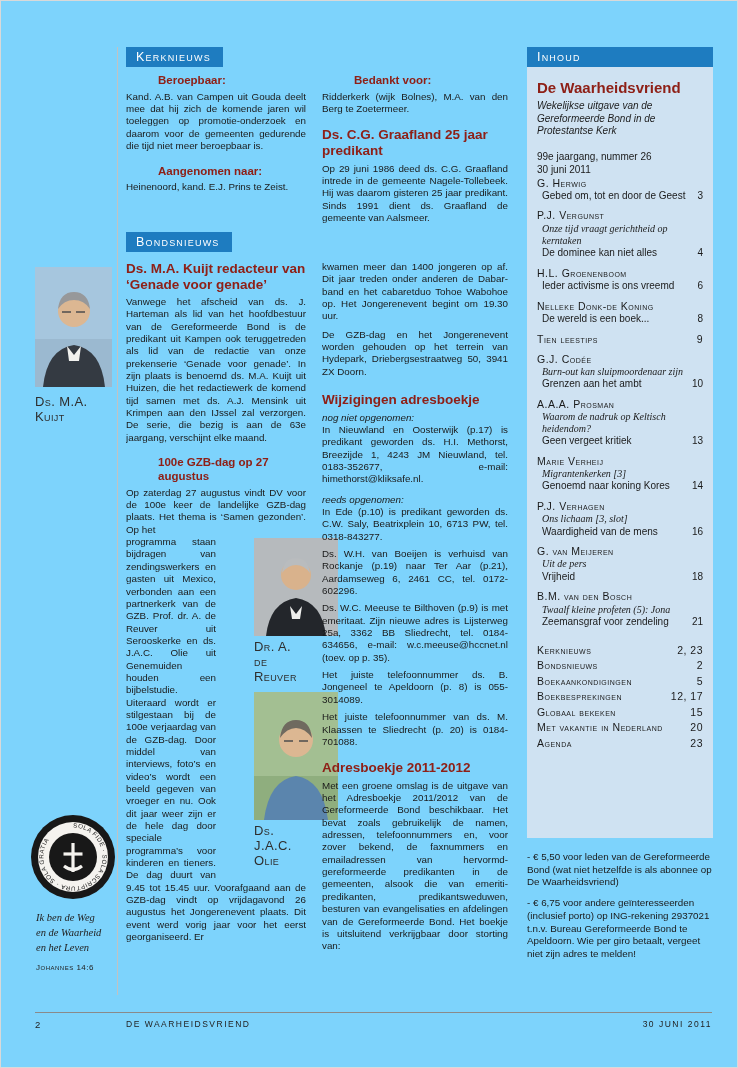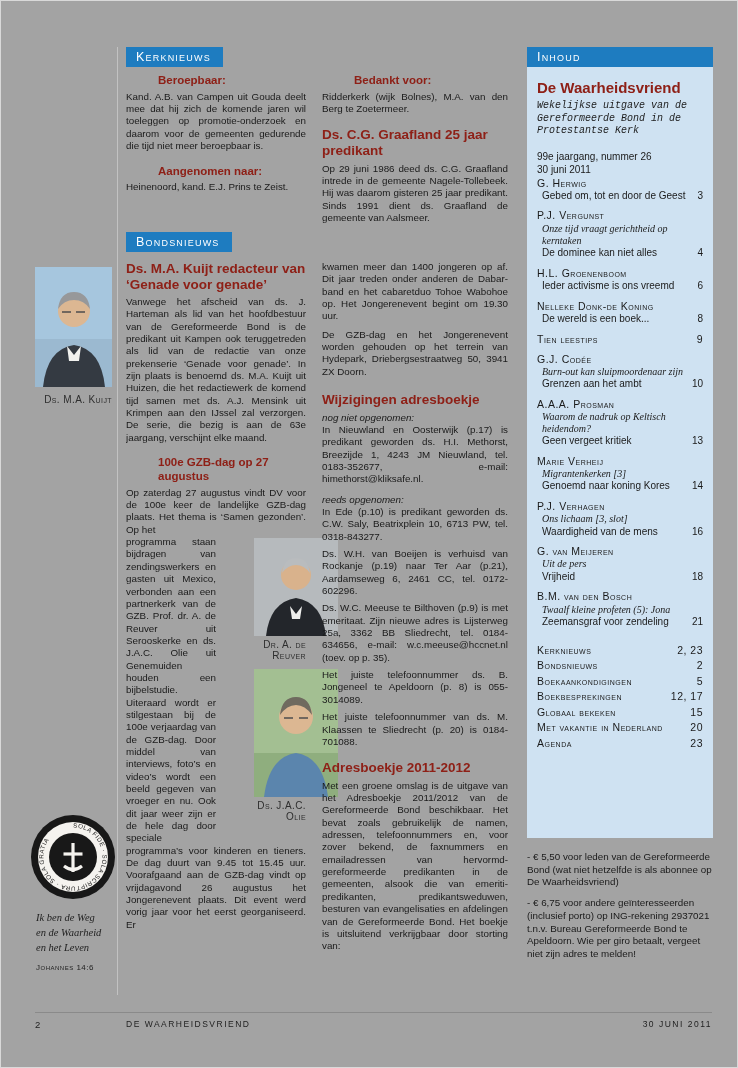--- a/index.html
+++ b/index.html
@@ -1,18 +1,18 @@
 <!DOCTYPE html>
 <html><head>
 <meta charset="utf-8">
 <style>
   * { margin:0; padding:0; box-sizing:border-box; }
   html,body { width:738px; height:1068px; }
   body { background:#ffffff; font-family:"Liberation Sans", sans-serif; color:#1a1a1a; }
-  .page { position:relative; width:738px; height:1068px; background:#a3a3a3; overflow:hidden;
+  .page { position:relative; width:738px; height:1068px; background:#7dd3fc; overflow:hidden;
           box-shadow: inset 0 0 0 1px #d9d9d9; }
 
   .vrule { position:absolute; left:117px; top:47px; width:1px; height:948px; background:#c2c2c2; }
 
   .banner { display:inline-block; background:#1e7cc0; color:#fff; font-variant:small-caps;
             font-size:12.5px; letter-spacing:1.2px; line-height:20px; height:20px; padding:0 12px 0 10px; }
   .banner-block { display:block; width:100%; }
 
   #kerk-banner { position:absolute; left:126px; top:47px; }
   #bonds-banner { position:absolute; left:126px; top:232px; }
@@ -22,39 +22,39 @@
   #bonds-grid { left:126px; top:261px; width:382px; height:734px; overflow:hidden; }
 
   .h-sm { color:#8e2017; font-weight:bold; font-size:11.5px; line-height:1.2; margin-bottom:3px;padding-left:32px; }
   .h-lg { color:#8e2017; font-weight:bold; font-size:13.5px; line-height:1.15; margin-bottom:4px; }
   .body-text { font-size:9.8px; line-height:1.26; text-align:justify; }
   .italic-label { font-style:italic; text-align:left; }
   .mt5 { margin-top:5px; } .mt6 { margin-top:6px; } .mt8 { margin-top:8px; }
   .mt12 { margin-top:12px; } .mt14 { margin-top:14px; }
 
   figure { margin:0; }
-  .photo-caption { font-variant:small-caps; font-size:10px; letter-spacing:.4px; color:#2e2e2e;
-                   text-align:right; margin-top:3px; }
+  .photo-caption { font-variant:small-caps; font-size:13px; letter-spacing:.4px; color:#2e2e2e;
+                   text-align:left; margin-top:3px; }
 
   #kuijt-figure { position:absolute; left:35px; top:267px; width:77px; }
 
   .photos-float { float:right; width:84px; margin:2px 0 3px 6px; }
   .photos-float figure { margin-bottom:8px;margin-left:32px; }
   .photos-float svg { display:block; }
 
   #logo { position:absolute; left:30px; top:814px; width:86px; height:86px; }
   #quote { position:absolute; left:36px; top:910px; width:84px; }
   .quote-line { font-family:"Liberation Serif", serif; font-style:italic; font-size:10.5px;
                 line-height:15px; color:#222; }
   .quote-source { font-variant:small-caps; font-size:8px; letter-spacing:.5px; margin-top:8px; color:#222; }
 
   #sidebar { position:absolute; left:527px; top:47px; width:186px; }
   #inhoud-box { background:#cfe2f2; height:771px; overflow:hidden; padding:12px 10px 12px 10px; }
   .toc-title { color:#8e2017; font-weight:bold; font-size:15px; margin-bottom:4px; }
-  .toc-subtitle { font-family:Liberation Mono, monospace; font-style:italic; font-size:10px; line-height:1.25; color:#1c1c1c; }
+  .toc-subtitle { font-family:Liberation Sans, sans-serif; font-style:italic; font-size:10px; line-height:1.25; color:#1c1c1c; }
   .toc-issue { font-size:10px; margin-top:12px; line-height:1.35; }
   .toc-date { font-size:10px; line-height:1.35; }
   .toc-entries { margin-top:0; }
   .toc-entry { margin-bottom:7px; }
   .toc-author { display:flex; justify-content:space-between; align-items:flex-end;
                 font-variant:small-caps; letter-spacing:.5px; font-size:10.5px; line-height:1.25; }
   .toc-kicker { font-family:"Liberation Serif", serif; font-style:italic; font-size:10px;
                 line-height:1.22; padding-left:5px; }
   .toc-line { display:flex; justify-content:space-between; align-items:flex-end;
               font-size:10px; line-height:1.28; padding-left:5px; }

